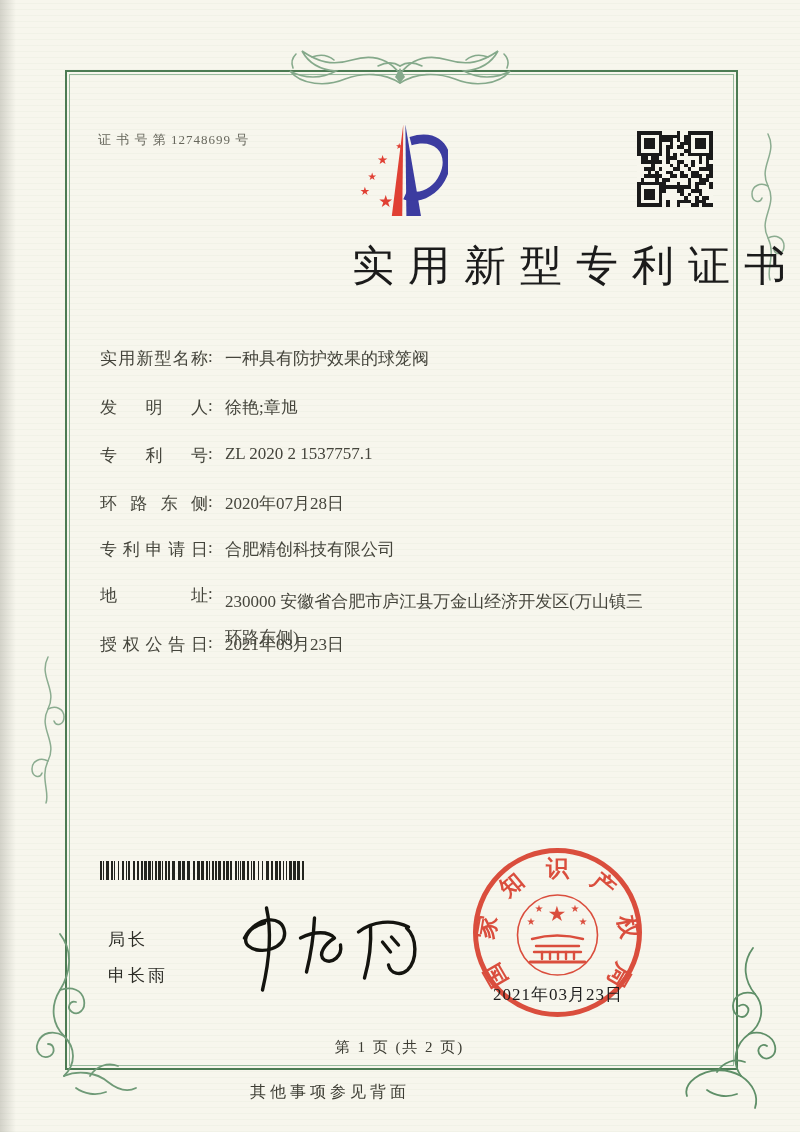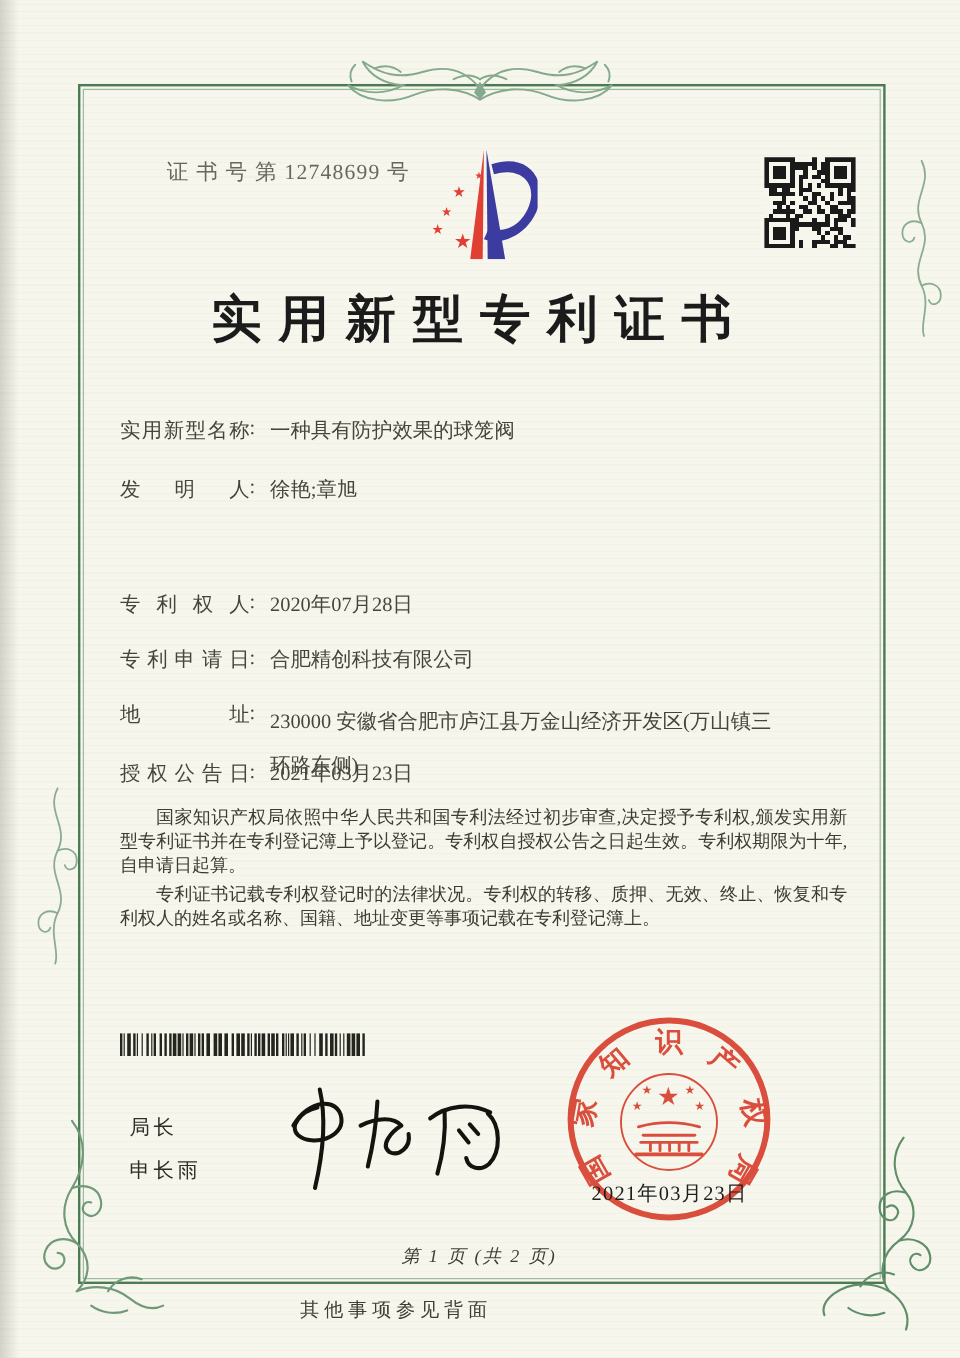--- a/index.html
+++ b/index.html
@@ -12,40 +12,40 @@
     font-family:"Liberation Serif","DejaVu Serif",serif;
     color:#3e3e35;
   }
   .edge-shadow{position:absolute;left:0;top:0;bottom:0;width:16px;
     background:linear-gradient(90deg,rgba(80,80,70,0.22),rgba(80,80,70,0));}
   
   .frame{position:absolute;left:65px;top:70px;width:669px;height:996px;
     border:2px solid #4c7b53;}
   .frame::after{content:"";position:absolute;left:2px;top:2px;right:2px;bottom:2px;
     border:1px solid #99bb9e;}
-  .cert-no{position:absolute;left:98px;top:131px;font-size:18px;color:#67675c;letter-spacing:1px;margin-left:41px;}
-  .title{position:absolute;left:0;top:238px;width:800px;text-align:center;
-    font-size:42px;font-weight:700;letter-spacing:14px;color:#1b1b1b;}
+  .cert-no{position:absolute;left:98px;top:131px;font-size:13px;color:#67675c;letter-spacing:1px;}
+  .title{position:absolute;left:0;top:238px;width:800px;text-align:right;
+    font-size:42px;font-weight:400;letter-spacing:14px;color:#1b1b1b;}
   .field-row{position:absolute;left:100px;font-size:17px;color:#45453c;}
   .flabel{display:inline-block;width:108px;text-align:justify;text-align-last:justify;vertical-align:top;}
   .fcolon{vertical-align:top;}
   .fvalue{margin-left:8px;vertical-align:top;display:inline-block;}
   .fvalue.multiline{width:512px;white-space:pre-line;line-height:36px;}
   .grant-right{position:absolute;left:315px;top:0;white-space:nowrap;}
   .paras{position:absolute;left:100px;top:672px;width:606px;font-size:15px;
     line-height:20px;color:#3c3c33;text-align:justify;}
   .paras p{margin:0 0 4px 0;text-indent:2em;}
   .barcode-box{position:absolute;left:100px;top:861px;width:207px;height:19px;}
   .signer{position:absolute;left:108px;top:928px;font-size:17px;color:#2e2e28;}
   .signer div{margin-bottom:13px;letter-spacing:3px;}
   .signature-box{position:absolute;left:228px;top:898px;width:195px;height:100px;}
   .seal-box{position:absolute;left:470px;top:845px;width:175px;height:175px;opacity:0.92;}
   .seal-date{position:absolute;left:493px;top:983px;font-size:17px;color:#1d1d1d;z-index:5;letter-spacing:1px;}
   .page-num{position:absolute;left:65px;top:1038px;width:669px;text-align:center;
-    font-size:15px;color:#3c3c33;letter-spacing:2px;font-style:italic;}
+    font-size:15px;color:#3c3c33;letter-spacing:2px;}
   .back-note{position:absolute;left:0;top:1082px;width:660px;text-align:center;
     font-size:16px;color:#3e3e35;letter-spacing:4px;}
   .logo-box{position:absolute;left:344px;top:112px;width:104px;height:104px;}
   .qr-box{position:absolute;left:637px;top:131px;width:76px;height:76px;}
   .orn{position:absolute;pointer-events:none;}
   .orn-top{left:282px;top:44px;width:236px;height:52px;}
   .orn-bl{left:30px;top:930px;width:110px;height:172px;}
   .orn-br{left:683px;top:944px;width:112px;height:166px;}
   .orn-left{left:24px;top:655px;width:48px;height:150px;}
   .orn-right{left:744px;top:132px;width:48px;height:150px;}
@@ -374,42 +374,42 @@
   <div class="title">实用新型专利证书</div>
 
   <div class="field-row" style="top:396px">
     <span class="flabel">发明人</span><span class="fcolon">:</span>
     <span class="fvalue">徐艳;章旭</span>
   </div>
   <div class="field-row" style="top:347px">
     <span class="flabel">实用新型名称</span><span class="fcolon">:</span>
     <span class="fvalue">一种具有防护效果的球笼阀</span>
   </div>
+  <div class="field-row" style="top:444px">
+    <span class="flabel">专利号</span><span class="fcolon">:</span>
+    <span class="fvalue">ZL 2020 2 1537757.1</span>
+  </div>
   <div class="field-row" style="top:492px">
-    <span class="flabel">专利权人</span><span class="fcolon">:</span>
+    <span class="flabel">环路东侧</span><span class="fcolon">:</span>
     <span class="fvalue">2020年07月28日</span>
   </div>
   <div class="field-row" style="top:538px">
     <span class="flabel">专利申请日</span><span class="fcolon">:</span>
     <span class="fvalue">合肥精创科技有限公司</span>
   </div>
   <div class="field-row" style="top:584px">
     <span class="flabel">地址</span><span class="fcolon">:</span>
     <span class="fvalue multiline">230000 安徽省合肥市庐江县万金山经济开发区(万山镇三
 环路东侧)</span>
   </div>
   <div class="field-row" style="top:633px;width:620px">
     <span><span class="flabel">授权公告日</span><span class="fcolon">:</span>
     <span class="fvalue">2021年03月23日</span></span>
   </div>
 
-  <div class="paras">
-    <p>国家知识产权局依照中华人民共和国专利法经过初步审查,决定授予专利权,颁发实用新型专利证书并在专利登记簿上予以登记。专利权自授权公告之日起生效。专利权期限为十年,自申请日起算。</p>
-    <p>专利证书记载专利权登记时的法律状况。专利权的转移、质押、无效、终止、恢复和专利权人的姓名或名称、国籍、地址变更等事项记载在专利登记簿上。</p>
-  </div>
 
   <svg class="barcode-box" viewBox="0 0 207 19" preserveAspectRatio="none">
     <g id="barcode-bars" fill="#23251f">
         <rect x="0" y="0" width="2" height="19"></rect>
         <rect x="3" y="0" width="1" height="19"></rect>
         <rect x="6" y="0" width="3" height="19"></rect>
         <rect x="11" y="0" width="2" height="19"></rect>
         <rect x="14" y="0" width="1" height="19"></rect>
         <rect x="18" y="0" width="1" height="19"></rect>
         <rect x="22" y="0" width="2" height="19"></rect>

